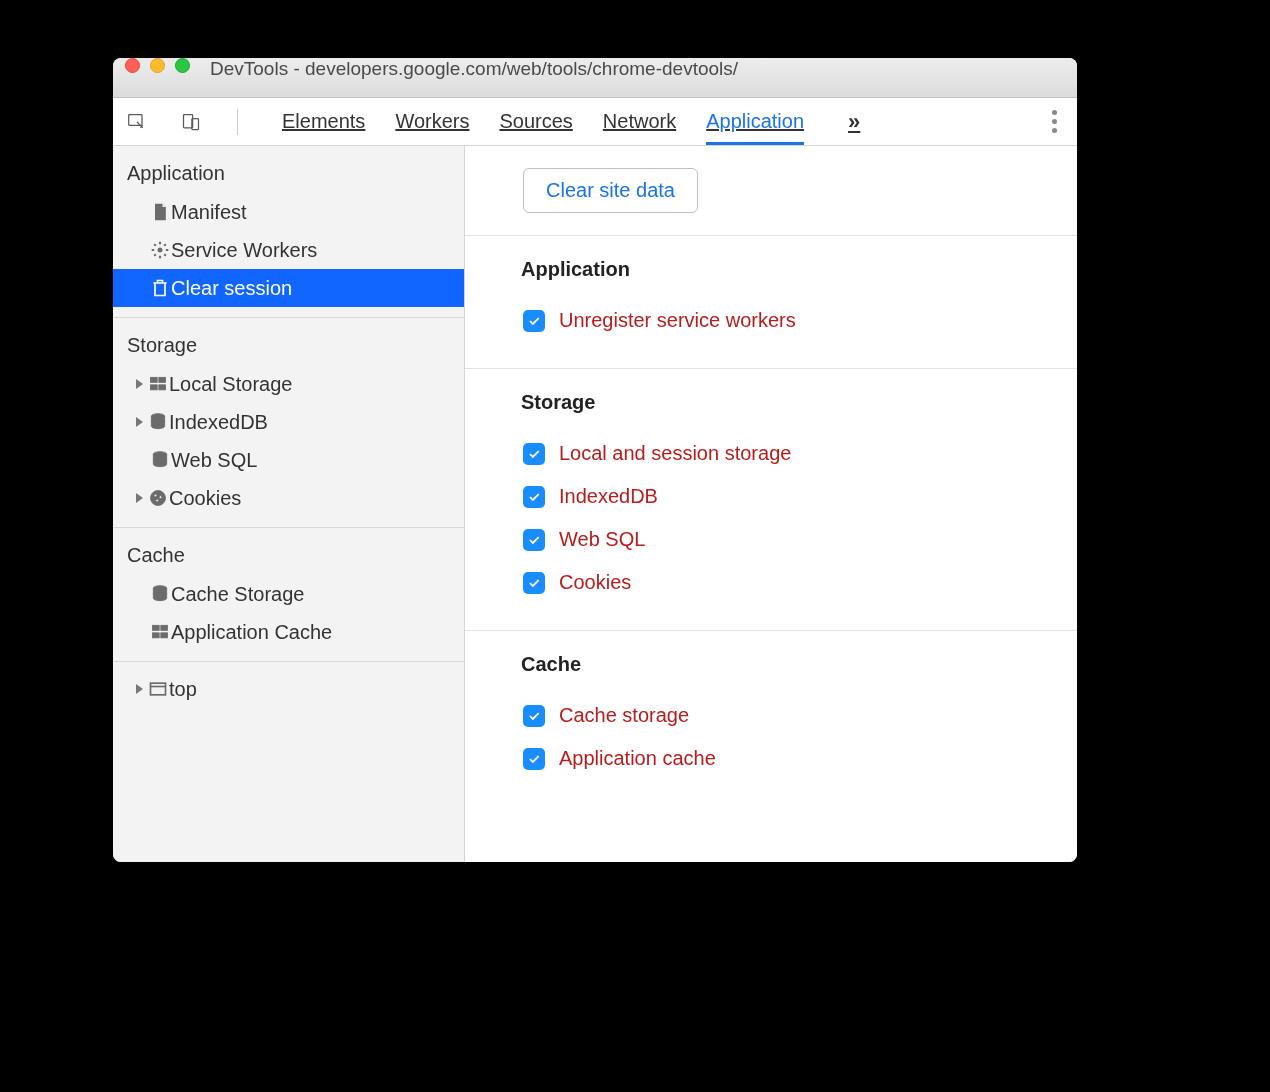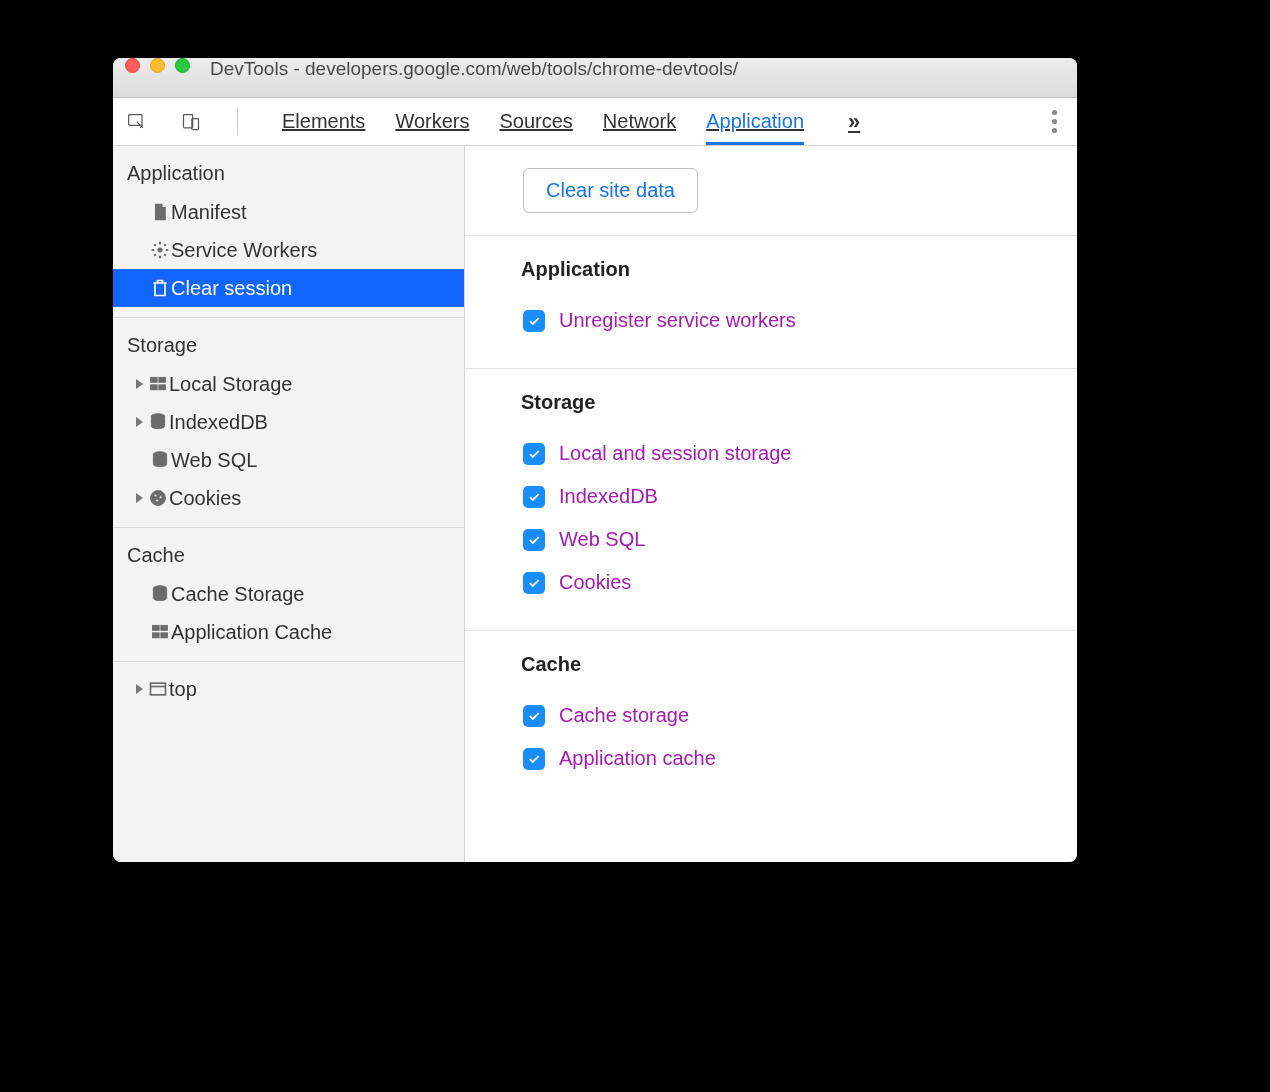--- a/index.html
+++ b/index.html
@@ -132,21 +132,21 @@
     border-radius:6px;
     padding:10px 22px;
     color:#1a73e8;
     font-size:20px;
     background:#fff;
   }
   .check-row {
     display:flex; align-items:center; gap:14px;
     padding:10px 0;
     font-size:20px;
-    color:#a21caf;
+    color:#b91c1c;
   }
   .checkbox {
     width:22px;height:22px;border-radius:5px;
     background:#198cff;
     display:flex;align-items:center;justify-content:center;
   }
   .checkbox svg { width:14px;height:14px; stroke:#fff; stroke-width:3; fill:none; }
 </style>
 </head>
 <body>

